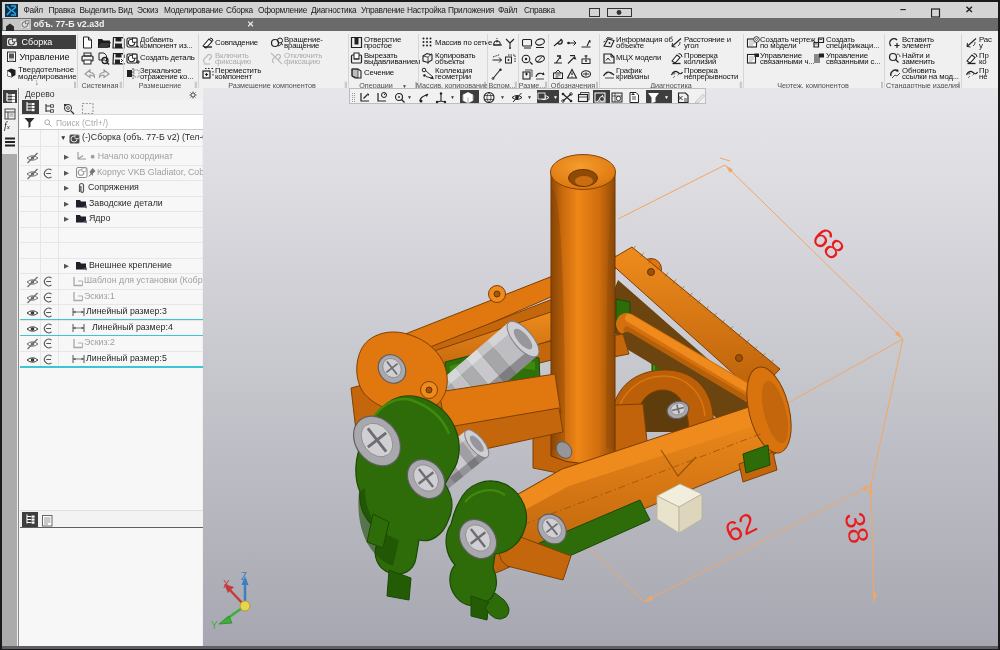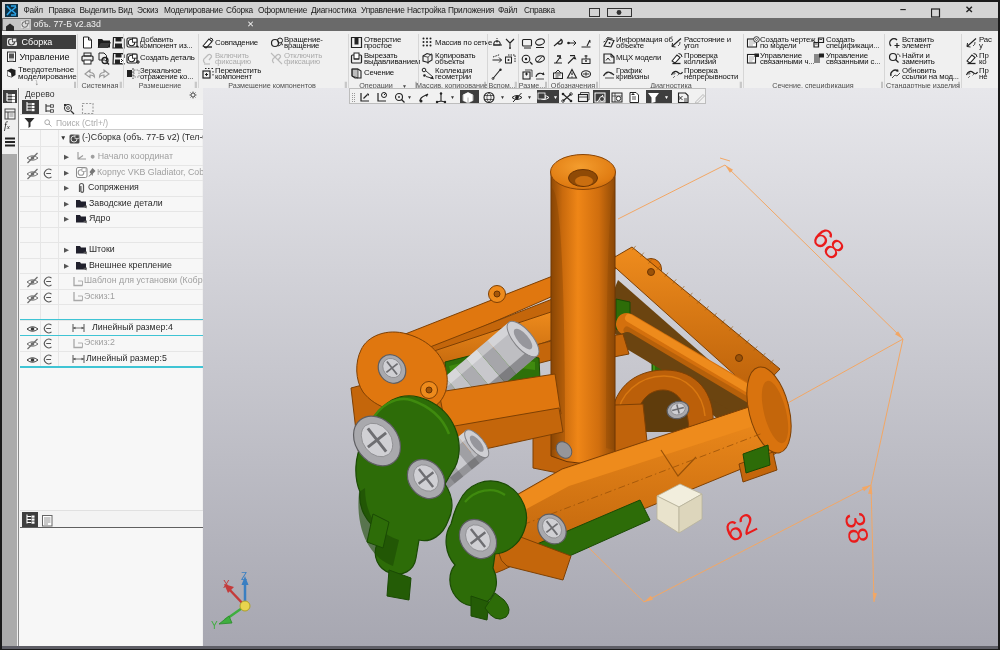--- a/index.html
+++ b/index.html
@@ -6,21 +6,21 @@
   html,body { width:1000px; height:650px; overflow:hidden; }
   body { font-family:"Liberation Sans", sans-serif; background:#1a1a1a; position:relative; }
   #win { position:absolute; left:2px; top:2px; width:996px; height:644px; background:#f0f0f0; }
   
   #menubar { position:absolute; left:0; top:0; width:996px; height:16px; background:#d4d4d4; }
   #logo { position:absolute; left:3px; top:1px; width:13px; height:13px; }
   .menu { position:absolute; top:1px; height:15px; line-height:15px; font-size:8.3px; color:#1a1a1a; letter-spacing:-0.25px; }
   .wbtn { position:absolute; color:#222; }
   #searchbox { position:absolute; left:652px; top:2px; width:230px; height:12px; background:#fdfdfd; border:1px solid #a8a8a8; border-radius:2px; font-size:8.3px; color:#8e8e8e; line-height:10px; padding-left:15px; }
   
-  #tabbar { position:absolute; left:0; top:16px; width:996px; height:13px; background:#6a6a6a; }
+  #tabbar { position:absolute; left:0; top:16px; width:996px; height:13px; background:#6a6a6a;font-weight:bold; }
   #homebtn { position:absolute; left:1px; top:1px; width:28px; height:11px; background:#c6c6c6; }
   #tabtitle { position:absolute; left:18px; top:0; height:13px; line-height:13px; font-size:8.8px; color:#f2f2f2; }
   
   #ribbon { position:absolute; left:0; top:29px; width:996px; height:58px; background:#f0f0f0; border-bottom:1px solid #bdbdbd; }
   #wsblock { position:absolute; left:0; top:0; width:74px; height:58px; background:#f3f3f3; }
   #wsSborka { position:absolute; left:0; top:4px; width:74px; height:14px; background:#3e3e3e; color:#fff; font-size:9px; line-height:14px; }
   .glabel { position:absolute; top:50px; height:9px; font-size:7.2px; color:#4e4e4e; text-align:center; line-height:10px; white-space:nowrap; }
   .gsep { position:absolute; top:3px; height:54px; width:1px; background:#d6d6d6; }
   .ghandle { position:absolute; top:51px; font-size:6px; color:#8a8a8a; }
   .rbtxt { position:absolute; font-size:7.8px; color:#111; line-height:6.3px; white-space:nowrap; letter-spacing:-0.15px; }
@@ -418,21 +418,21 @@
 <div class="ric" style="left:810px;top:4px"><svg width="14" height="13">
             <path d="M2 6.5 h4.5 V2 h5 v4.5 h-5 V11 H2 Z" fill="none" stroke="#222" stroke-width="1.2"></path>
             <path d="M7.5 3.5 h2.5 M3 8 h2.5" stroke="#222" stroke-width="0.8"></path>
           </svg></div>
 <div class="rbtxt" style="left:824px;top:6px">Создать<br>спецификаци...</div>
 <div class="ric" style="left:810px;top:19.5px"><svg width="14" height="13">
             <path d="M2 2 h6 v9 h-6 Z" fill="#888"></path>
             <rect x="7" y="1.5" width="5" height="4" fill="#222"></rect>
           </svg></div>
 <div class="rbtxt" style="left:824px;top:21.5px">Управление<br>связанными с...</div>
-<div class="glabel" style="left:811px;width:120px;margin-left:-60px">Сечение, спецификация</div>
+<div class="glabel" style="left:811px;width:120px;margin-left:-60px">Чертеж, компонентов</div>
 <div class="gsep" style="left:882px"></div>
 <div class="ghandle" style="left:878px">║</div>
 <div class="ric" style="left:886px;top:4px"><svg width="14" height="13">
             <path d="M3 10 a4 4 0 1 1 6 -6" fill="none" stroke="#222" stroke-width="1.3"></path>
             <path d="M9 7 v5 m-2.5 -2.5 h5" stroke="#222" stroke-width="1.2"></path>
           </svg></div>
 <div class="rbtxt" style="left:900px;top:6px">Вставить<br>элемент</div>
 <div class="ric" style="left:886px;top:19.5px"><svg width="14" height="13">
             <circle cx="5" cy="5" r="3.5" fill="none" stroke="#222" stroke-width="1.2"></circle>
             <path d="M7.5 7.5 l3 3" stroke="#222" stroke-width="1.3"></path>
@@ -592,28 +592,20 @@
 <div class="trow" style="top:81px">
           <span style="position:absolute;left:44px;top:0;color:#555;font-size:6.5px">▶</span>
           <svg width="13" height="11" style="position:absolute;left:55px;top:2px">
             <path d="M1 2 h4 l1 1.5 h5 v6 h-10 Z" fill="#20202c"></path>
             <path d="M8 8 l3.5 2.5 l0.5 -3 Z" fill="#555"></path>
           </svg>
           <span class="dark" style="position:absolute;left:69px;top:0">Ядро</span>
         </div>
 <div class="rowsep" style="top:96.5px"></div>
 <div class="rowsep" style="top:112px"></div>
-<div class="trow" style="top:112px">
-          <span style="position:absolute;left:44px;top:0;color:#555;font-size:6.5px">▶</span>
-          <svg width="13" height="11" style="position:absolute;left:55px;top:2px">
-            <path d="M1 2 h4 l1 1.5 h5 v6 h-10 Z" fill="#20202c"></path>
-            <path d="M8 8 l3.5 2.5 l0.5 -3 Z" fill="#555"></path>
-          </svg>
-          <span class="dark" style="position:absolute;left:69px;top:0">Штоки</span>
-        </div>
 <div class="rowsep" style="top:127.5px"></div>
 <div class="trow" style="top:127.5px">
           <span style="position:absolute;left:44px;top:0;color:#555;font-size:6.5px">▶</span>
           <svg width="13" height="11" style="position:absolute;left:55px;top:2px">
             <path d="M1 2 h4 l1 1.5 h5 v6 h-10 Z" fill="#20202c"></path>
             <path d="M8 8 l3.5 2.5 l0.5 -3 Z" fill="#555"></path>
           </svg>
           <span class="dark" style="position:absolute;left:69px;top:0">Внешнее крепление</span>
         </div>
 <div class="rowsep" style="top:143px"></div>
@@ -642,20 +634,35 @@
           <svg width="10" height="11" style="position:absolute;left:23px;top:3px">
             <path d="M8.5 2.2 A4.3 4.3 0 1 0 8.5 8.8 M3.2 5.5 H8" fill="none" stroke="#555" stroke-width="1.1"></path>
           </svg>
           <svg width="12" height="11" style="position:absolute;left:52px;top:2.5px">
             <path d="M2 1 V9.5 H10.5 M2 9.5 L2 9.5" fill="none" stroke="#a8a8a8" stroke-width="1.3"></path>
             <path d="M6 5 h4.5 v4.5" fill="none" stroke="#a8a8a8" stroke-width="0.9"></path>
           </svg>
           <span class="gray" style="position:absolute;left:64px;top:0">Эскиз:1</span>
         </div>
 <div class="rowsep" style="top:174px"></div>
+<div class="trow" style="top:174px">
+          <svg width="13" height="10" style="position:absolute;left:6px;top:4px">
+            <path d="M1 5 Q6.5 0.5 12 5 Q6.5 9.5 1 5 Z" fill="none" stroke="#3a3a3a" stroke-width="1"></path>
+            <circle cx="6.5" cy="5" r="1.8" fill="#3a3a3a"></circle>
+          </svg>
+          <svg width="10" height="11" style="position:absolute;left:23px;top:3px">
+            <path d="M8.5 2.2 A4.3 4.3 0 1 0 8.5 8.8 M3.2 5.5 H8" fill="none" stroke="#555" stroke-width="1.1"></path>
+          </svg>
+          <svg width="13" height="10" style="position:absolute;left:52px;top:3px">
+            <path d="M1 1 v8 M12 1 v8" stroke="#555" stroke-width="1"></path>
+            <path d="M1 5 h11" stroke="#555" stroke-width="0.8"></path>
+            <path d="M1 5 l2.5 -1.2 v2.4 Z M12 5 l-2.5 -1.2 v2.4 Z" fill="#555"></path>
+          </svg>
+          <span class="dark" style="position:absolute;left:66px;top:0">Линейный размер:3</span>
+        </div>
 <div class="rowsep" style="top:189.5px"></div>
 <div class="trow" style="top:189.5px">
           <svg width="13" height="10" style="position:absolute;left:6px;top:4px">
             <path d="M1 5 Q6.5 0.5 12 5 Q6.5 9.5 1 5 Z" fill="none" stroke="#3a3a3a" stroke-width="1"></path>
             <circle cx="6.5" cy="5" r="1.8" fill="#3a3a3a"></circle>
           </svg>
           <svg width="10" height="11" style="position:absolute;left:23px;top:3px">
             <path d="M8.5 2.2 A4.3 4.3 0 1 0 8.5 8.8 M3.2 5.5 H8" fill="none" stroke="#555" stroke-width="1.1"></path>
           </svg>
           <svg width="13" height="10" style="position:absolute;left:52px;top:3px">

